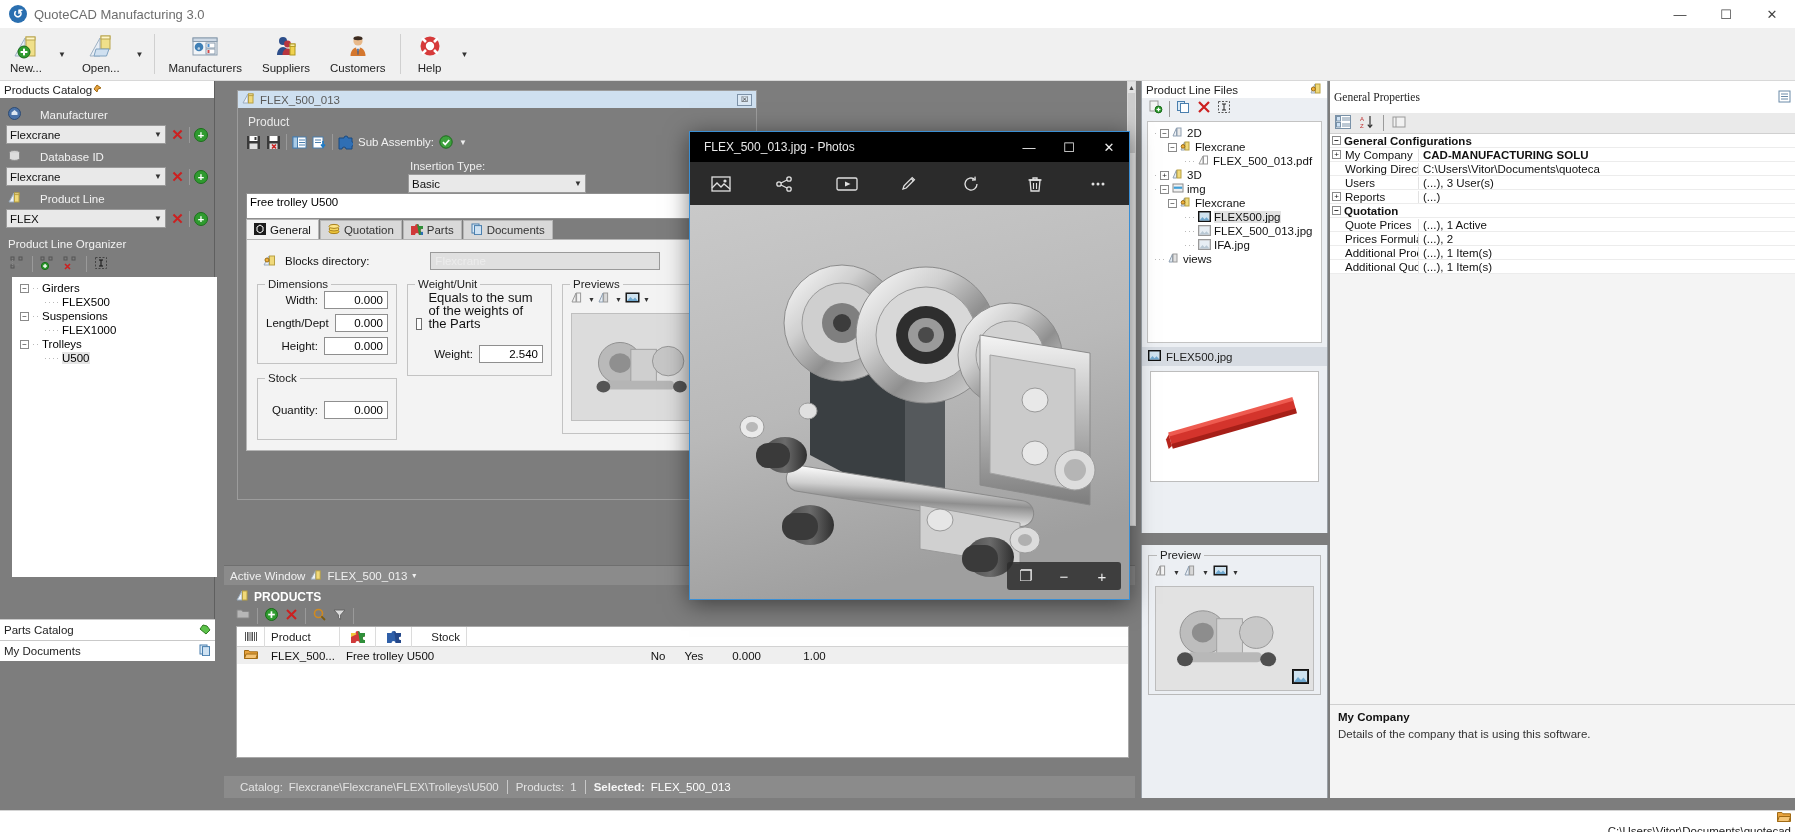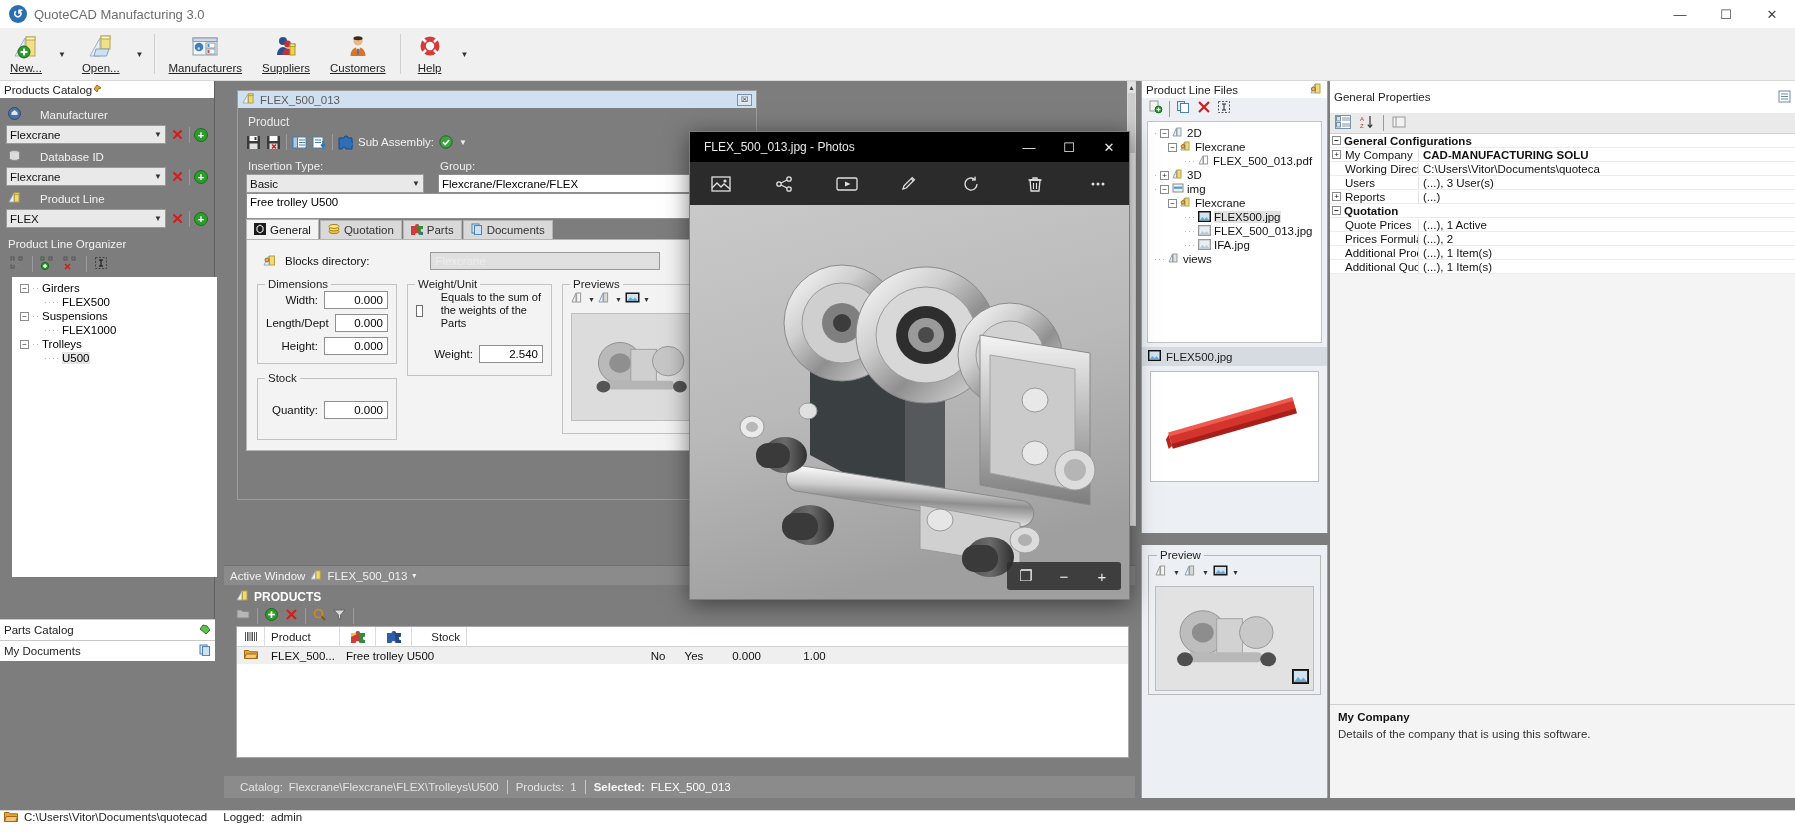--- a/index.html
+++ b/index.html
@@ -31,21 +31,21 @@
 
   
   .ribbon {
     position:absolute; left:0; top:28px; width:1795px; height:53px;
     background:#f0f0f0; border-bottom:1px solid #d8d8d8;
     display:flex; align-items:stretch;
   }
   .rb-item { display:flex; flex-direction:column; align-items:center; justify-content:flex-start;
              padding:3px 10px 0 10px; position:relative; cursor:default; }
   .rb-ico { height:30px; display:flex; align-items:center; justify-content:center; }
-  .rb-lbl { font-size:11.5px; color:#222; margin-top:1px; white-space:nowrap;text-decoration:underline;}
+  .rb-lbl { font-size:11.5px; color:#222; margin-top:1px; white-space:nowrap;}
   .rb-arrow { display:flex; align-items:center; padding:0 6px; font-size:8px; color:#333; }
   .rb-sep { width:1px; background:#d0d0d0; margin:6px 4px; }
 
   
   .left-strip {
     position:absolute; left:0; top:81px; width:9px; height:646px; background:#7d7d7d;
   }
   .left-panel {
     position:absolute; left:0; top:81px; width:215px; height:580px;
     background:#7d7d7d; border-right:1px solid #5f5f5f;
@@ -170,40 +170,41 @@
   .pv-lbl { position:absolute; top:-7px; left:8px; background:#eceff3; padding:0 3px; font-size:11.5px; color:#222;}
   .pv-toolbar{ display:flex; align-items:center; gap:4px; margin-bottom:6px;}
   .pv-box { height:105px; border:1px solid #bdbdbd; background:#fff; display:flex;align-items:center;justify-content:center;position:relative;}
 
   
   .gp {
     position:absolute; left:1330px; top:81px; width:465px; height:717px;
     background:#f4f4f4;
   }
   .gp-hdr { height:17px; background:#fff; display:flex;align-items:center;padding:16px 4px;
-            font-size:11.5px;color:#222;}
+            font-size:11.5px;color:#222;font-family:Liberation Serif, serif;}
   .gp-tools{ height:21px; display:flex; align-items:center; gap:8px; padding:0 5px; background:#eaeaea;
              border-bottom:1px solid #d0d0d0;}
   .gp-grid { background:#fff; font-size:11.5px; color:#111; }
   .gp-row { display:flex; height:14px; align-items:center; border-bottom:1px solid #ececec;}
   .gp-exp { width:9px;height:9px;border:1px solid #8a8a8a;background:#fff;font-size:8px;
             line-height:7px;text-align:center;margin:0 3px 0 2px; flex:none;}
   .gp-k { width:74px; flex:none; padding-left:1px; overflow:hidden; white-space:nowrap;}
   .gp-v { flex:1; padding-left:4px; border-left:1px solid #e2e2e2; overflow:hidden; white-space:nowrap;}
   .gp-row.grp-row { font-weight:bold; }
   .gp-foot { position:absolute; left:0; bottom:34px; width:465px; height:60px;
              background:#f4f4f4; border-top:1px solid #cfcfcf; padding:5px 8px; }
   .gp-foot b{ font-size:11.5px; color:#111; }
   .gp-foot p{ margin:4px 0 0 0; font-size:11.5px; color:#333; }
 
   
   .appstatus {
     position:absolute; left:0; bottom:0; width:1795px; height:22px; background:#ffffff;
-    display:flex; align-items:flex-start; font-size:11.5px; color:#222; padding:0 4px; gap:6px;
+    display:flex; align-items:flex-end; font-size:11.5px; color:#222; padding:0 4px; 
     border-top:1px solid #d4d4d4;
+    flex-direction:column;
   }
 
   
   .photos {
     position:absolute; left:689px; top:131px; width:441px; height:469px;
     border:1px solid #3b8fd4; background:#1f1f1f; box-shadow:0 4px 22px rgba(0,0,0,.5);
   }
   .ph-title { height:30px; background:#000; display:flex; align-items:center;
               color:#e8e8e8; font-size:12px; padding-left:14px; }
   .ph-wbtns { margin-left:auto; display:flex; height:30px; }
@@ -552,24 +553,20 @@
         </div>
 
         <div style="display:flex; gap:14px;justify-content:center;">
           <div style="width:178px;">
             <div class="fld-cap">Insertion Type:</div>
             <div class="combo">
               <span>Basic</span>
               <span class="cb-arrow">▼</span>
             </div>
           </div>
-          <div style="flex:1;">
-            <div class="fld-cap">Group:</div>
-            <div class="txtinput">Flexcrane/Flexcrane/FLEX</div>
-          </div>
         </div>
 
         <div class="txtinput" style="height:26px;align-items:flex-start;padding-top:2px;">Free trolley U500</div>
 
         <div class="tabs">
           <div class="tab active">
             <span>
               <svg width="12" height="12" viewBox="0 0 12 12">
                   <rect x="0" y="0" width="12" height="12" fill="#1c1c1c"></rect>
                   <path d="M6 2l3 2v4l-3 2-3-2V4z" fill="none" stroke="#fff"></path>
@@ -646,21 +643,21 @@
                 <div class="dimrow" style="margin-top:16px;">
                   <span>Quantity:</span>
                   <span class="numf">0.000</span>
                 </div>
               </div>
             </div>
 
             <div style="width:145px;">
               <div class="grp" style="height:92px;">
                 <span class="grp-lbl">Weight/Unit</span>
-                <div style="display:flex;gap:18px;align-items:center;font-size:11px;color:#111;">
+                <div style="display:flex;gap:6px;align-items:flex-end;font-size:13px;color:#111;">
                   <span class="chk"></span>
                   <span style="line-height:13px;">Equals to the sum of the weights of the Parts</span>
                 </div>
                 <div class="dimrow" style="margin-top:15px;margin-bottom:0;">
                   <span>Weight:</span>
                   <span class="numf">2.540</span>
                 </div>
               </div>
             </div>
 

